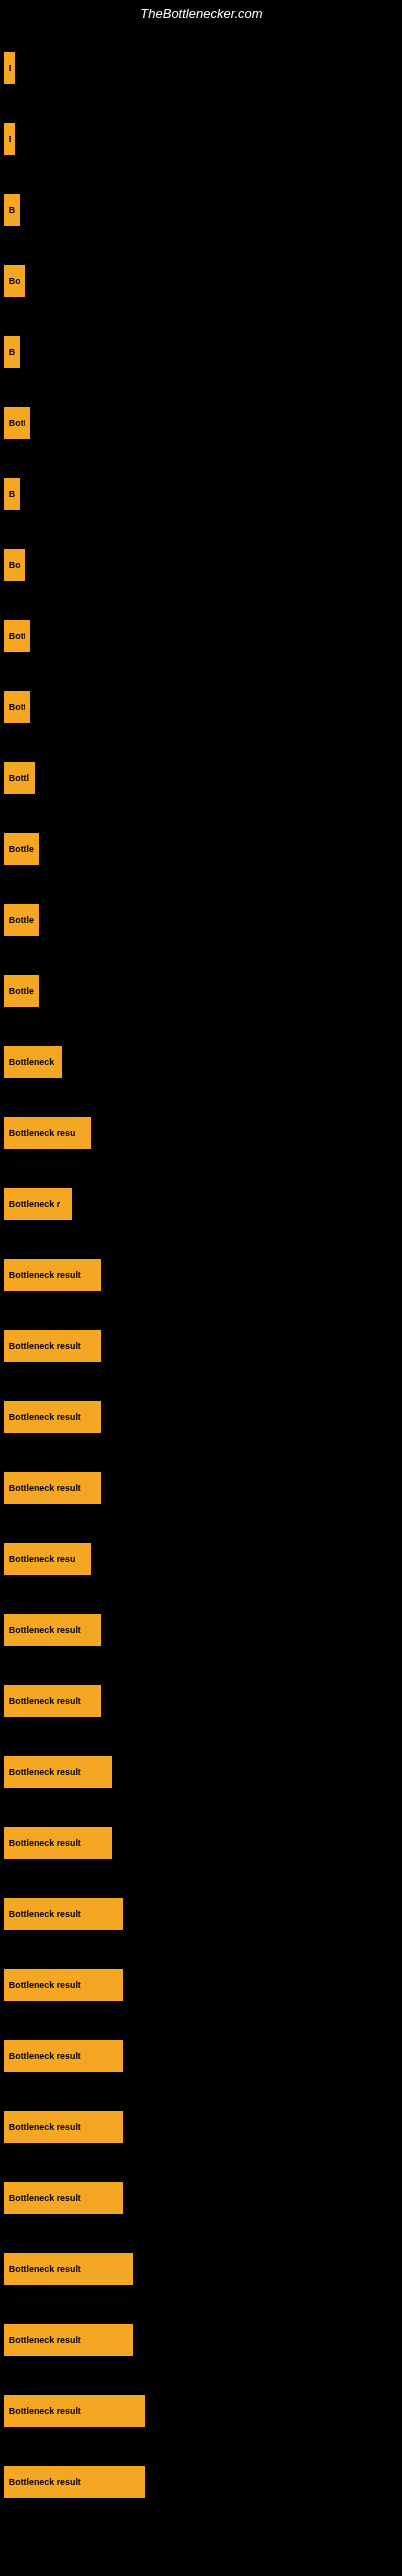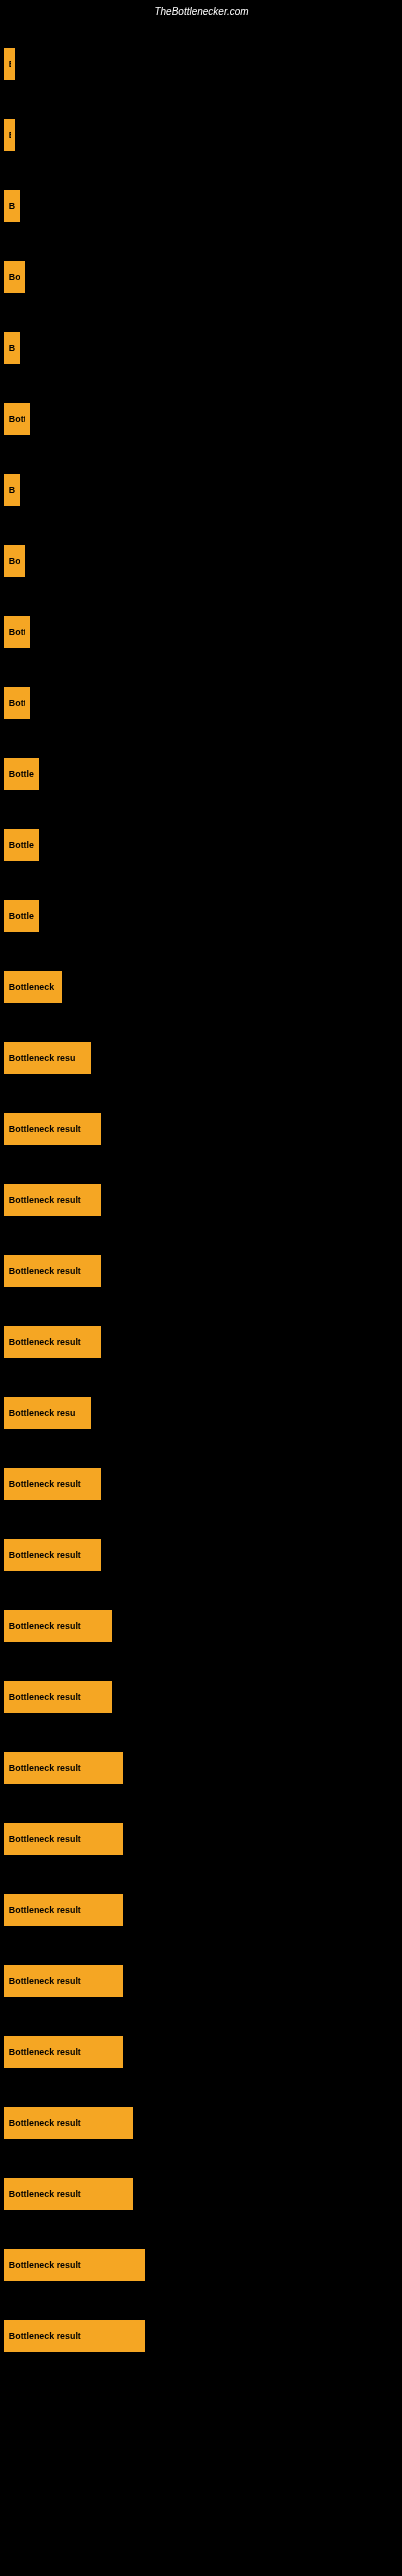--- a/index.html
+++ b/index.html
@@ -12,21 +12,21 @@
       background-color: #000000;
       width: 403px;
       min-height: 2576px;
       font-family: Arial, sans-serif;
       position: relative;
     }
 
     .site-title {
       text-align: center;
       color: #ffffff;
-      font-size: 10px;
+      font-size: 13px;
       padding: 6.4px 0 3.2px 0;
       font-style: italic;
     }
 
     .bars-container {
       padding-top: 8px;
     }
 
     .bar-row {
       display: flex;
@@ -103,20 +103,25 @@
       <div class="bar" style="width: 26px;">
         <span class="bar-label">Bott</span>
       </div>
     </div>
     <div class="bar-row">
       <div class="bar" style="width: 26px;">
         <span class="bar-label">Bott</span>
       </div>
     </div>
     <div class="bar-row">
+      <div class="bar" style="width: 31px;">
+        <span class="bar-label">Bottl</span>
+      </div>
+    </div>
+    <div class="bar-row">
       <div class="bar" style="width: 35px;">
         <span class="bar-label">Bottle</span>
       </div>
     </div>
     <div class="bar-row">
       <div class="bar" style="width: 35px;">
         <span class="bar-label">Bottle</span>
       </div>
     </div>
     <div class="bar-row">
@@ -128,20 +133,25 @@
       <div class="bar" style="width: 58px; text-align: right;">
         <span class="bar-label">Bottleneck</span>
       </div>
     </div>
     <div class="bar-row">
       <div class="bar" style="width: 87px;">
         <span class="bar-label">Bottleneck resu</span>
       </div>
     </div>
     <div class="bar-row">
+      <div class="bar" style="width: 68px;">
+        <span class="bar-label">Bottleneck r</span>
+      </div>
+    </div>
+    <div class="bar-row">
       <div class="bar" style="width: 97px;">
         <span class="bar-label">Bottleneck result</span>
       </div>
     </div>
     <div class="bar-row">
       <div class="bar" style="width: 97px;">
         <span class="bar-label">Bottleneck result</span>
       </div>
     </div>
     <div class="bar-row">

